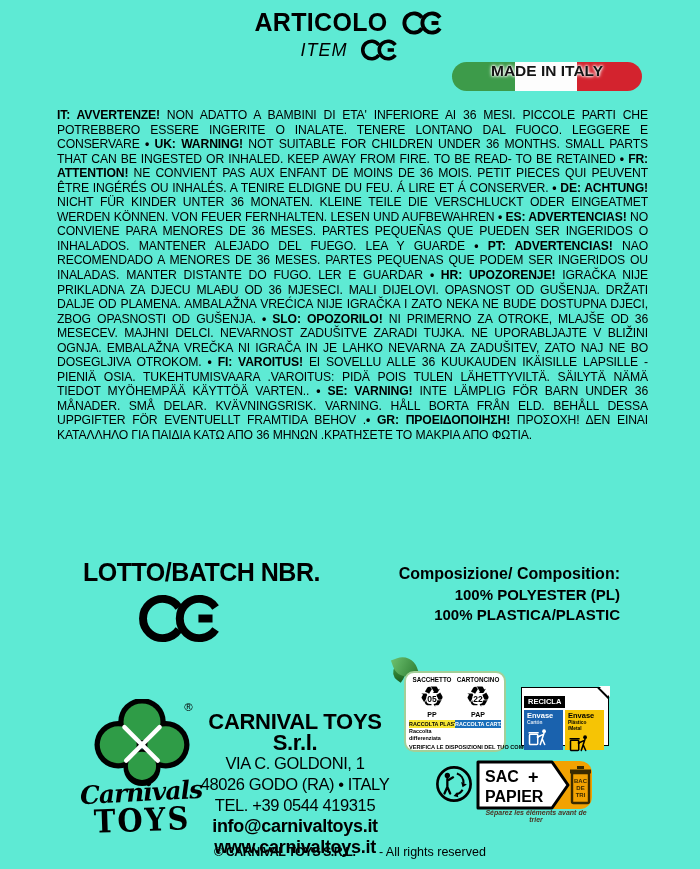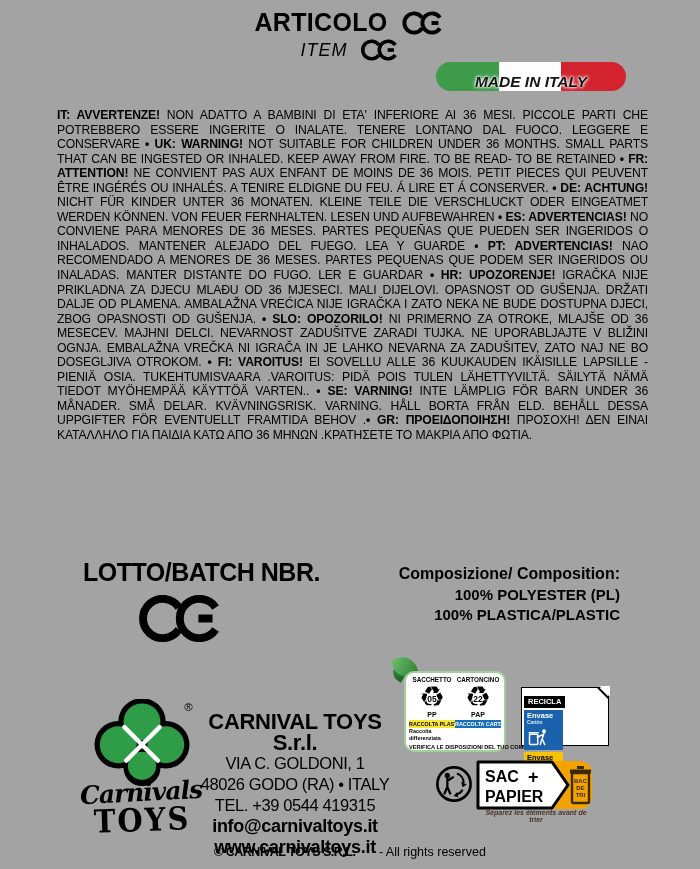--- a/index.html
+++ b/index.html
@@ -1,34 +1,34 @@
 <!DOCTYPE html>
 <html><head>
 <meta charset="utf-8">
 <style>
   :root{
     --itgreen:#3d9b4a; --itred:#d3232e; --clover:#2f9c47;
     --ecoborder:#a3cf98; --bandyellow:#f7e733; --bandblue:#1a6fba;
     --reciclablue:#1a62ae; --reciclayellow:#f6c405; --sacyellow:#f2a202;
   }
   html,body{margin:0;padding:0;background:#fff;}
-  .page{position:relative;width:700px;height:869px;background:#a3a3a3;overflow:hidden;
+  .page{position:relative;width:700px;height:869px;background:#5eead4;overflow:hidden;
         font-family:"Liberation Sans",sans-serif;color:#000;}
 
   
   .title-row{position:absolute;top:8px;left:0;width:100%;display:flex;justify-content:center;align-items:center;gap:10px;}
   .title-row .t{font-size:25px;font-weight:700;letter-spacing:.3px;}
   .ce{display:block;}
   .ce-title{width:48px;height:24px;}
   .item-row{position:absolute;top:39px;left:0;width:100%;display:flex;justify-content:center;align-items:flex-end;gap:8px;}
   .item-row .t{font-size:18px;font-style:italic;font-weight:500;letter-spacing:1px;}
   .ce-item{width:44px;height:22px;}
-  .miti{position:absolute;top:62px;left:436px;width:190px;height:29px;border-radius:15px;
+  .miti{position:absolute;top:62px;left:452px;width:190px;height:29px;border-radius:15px;
         background:linear-gradient(90deg,var(--itgreen) 0 33%,#fdfdfd 33% 66%,var(--itred) 66% 100%);
-        display:flex;align-items:flex-end;justify-content:center;font-style:italic;}
+        display:flex;align-items:flex-start;justify-content:center;}
   .miti span{font-size:15.5px;font-weight:700;color:#141414;
         text-shadow:0 0 2px #fff,0 0 3px #fff,0 0 4px #fff;}
 
   
   .warnings{position:absolute;top:108px;left:57px;width:591px;margin:0;
         font-size:12.2px;line-height:14.55px;text-align:justify;letter-spacing:-0.15px;}
   .warnings .bw{font-weight:700;}
 
   
   .lotto{position:absolute;top:558px;left:83px;font-size:25px;font-weight:700;letter-spacing:-.5px;}
@@ -58,21 +58,21 @@
   .band-sub{font-size:5.4px;font-weight:700;text-align:left;line-height:7px;}
   .eco-note{font-size:5.6px;font-weight:700;text-align:center;margin-top:2px;white-space:nowrap;}
 
   
   .recicla{position:absolute;top:687px;left:521px;width:88px;height:59px;box-sizing:border-box;
         background:#fff;border:1.6px solid #000;padding:2px;}
   .recicla .fold{position:absolute;top:-1.6px;right:-1.6px;width:0;height:0;
         border-top:11px solid #fff;border-left:11px solid transparent;}
   .recicla .foldline{position:absolute;top:3.5px;right:-2.5px;width:15px;height:1.6px;background:#000;transform:rotate(45deg);}
   .recicla-head{display:inline-block;background:#000;color:#fff;font-size:7.5px;font-weight:700;padding:1px 4px 1.5px;}
-  .panels{display:flex;gap:2px;margin-top:2px;flex-direction:column;}
+  .panels{display:flex;gap:2px;margin-top:2px;}
   .panel{width:39px;height:40px;box-sizing:border-box;padding:2px 3px;}
   .panel-b{background:var(--reciclablue);color:#fff;}
   .panel-y{background:var(--reciclayellow);color:#000;}
   .panel .pt{font-size:7.5px;font-weight:700;line-height:8px;}
   .panel .ps{font-size:4.8px;font-weight:700;line-height:6px;}
   .panel-b .ps{color:rgba(255,255,255,.85);}
   .tidy{width:24px;height:19px;display:block;margin-top:2px;}
 
   
   .clover{position:absolute;top:699px;left:84px;width:116px;height:88px;}

